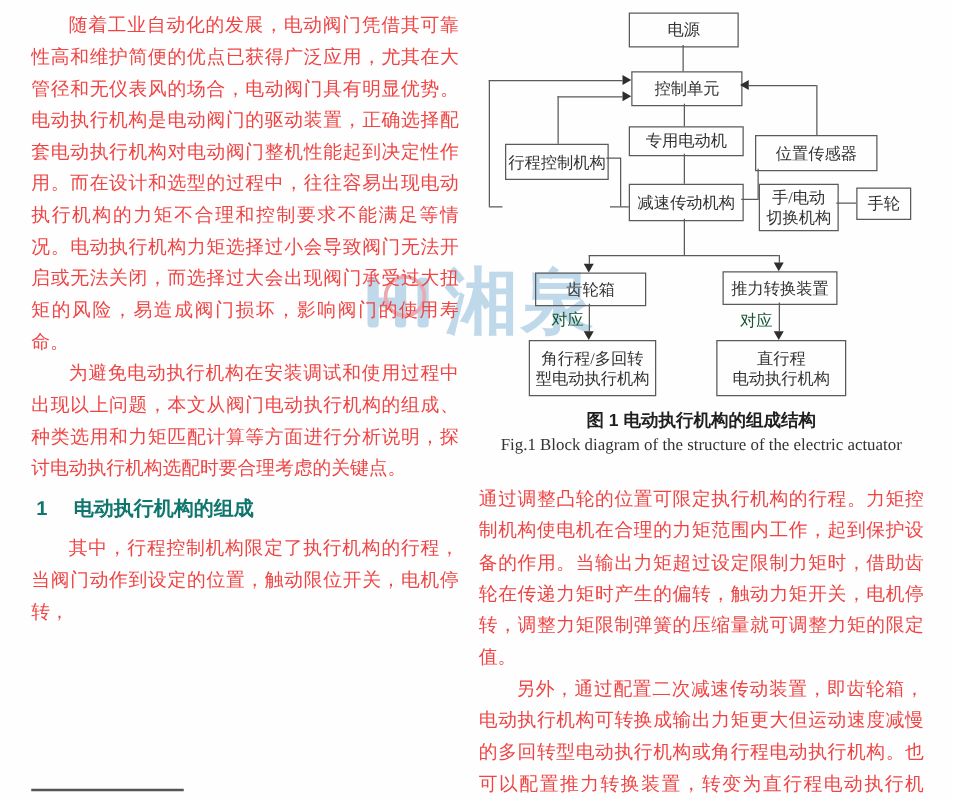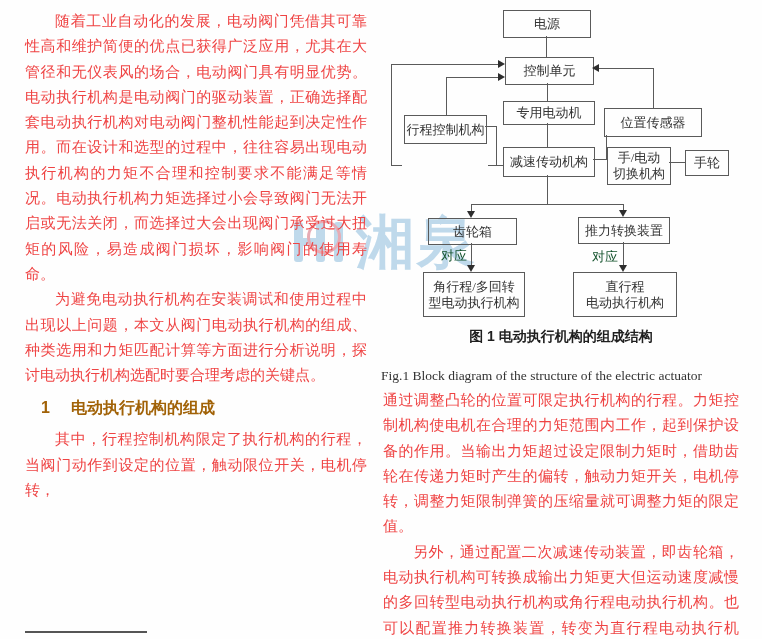--- a/index.html
+++ b/index.html
@@ -8,22 +8,22 @@
     background:#fefefe; color:#3a3a3a;
     font-family:"Liberation Serif","DejaVu Serif",serif;
   }
   
   .text-col p { margin:0; text-align:justify; font-size:15px; line-height:25.3px; color:#ef4444; }
   .text-col p.indent { text-indent:2em; }
   .left-col  { position:absolute; left:25px;  top:9px;   width:342px; z-index:2; }
   .right-col-text { position:absolute; left:383px; top:388px; width:356px; z-index:2; }
   .section-heading {
     font-family:"Liberation Sans","DejaVu Sans",sans-serif;
-    font-weight:bold; font-size:16px; color:#a16207;
-    margin:10px 0 9px 16px; line-height:20px;
+    font-weight:bold; font-size:16px; color:#0f766e;
+    margin:10px 0 9px 4px; line-height:20px;
   }
   .section-heading .num { display:inline-block; min-width:30px; }
   
   .diagram { position:absolute; left:381px; top:8px; width:360px; height:372px; z-index:2; }
   .dbox {
     position:absolute; border:1px solid #5a5a5a; background:transparent;
     display:flex; flex-direction:column; align-items:center; justify-content:center;
     font-size:13px; line-height:16px; color:#333; text-align:center;
   }
   .hl { position:absolute; height:1px; background:#5a5a5a; }
@@ -31,21 +31,21 @@
   .ar { position:absolute; width:0; height:0; }
   .ar.r { border-top:4px solid transparent; border-bottom:4px solid transparent; border-left:7px solid #2e2e2e; }
   .ar.l { border-top:4px solid transparent; border-bottom:4px solid transparent; border-right:7px solid #2e2e2e; }
   .ar.d { border-left:4px solid transparent; border-right:4px solid transparent; border-top:7px solid #2e2e2e; }
   .dlabel { position:absolute; font-size:13px; color:#14532d; }
   .fig-cap-cn {
     position:absolute; top:320px; left:0; width:100%; text-align:center;
     font-family:"Liberation Sans","DejaVu Sans",sans-serif; font-weight:bold;
     font-size:14px; color:#1f1f1f;
   }
-  .fig-cap-en { position:absolute; top:360px; left:0; width:100%; font-size:13.5px; color:#333; }
+  .fig-cap-en { position:absolute; top:340px; left:0; width:100%; text-align:center; font-size:13.5px; color:#333; }
   
   .watermark {
     position:absolute; left:294px; top:218px; z-index:1; display:flex; align-items:center;
     pointer-events:none; opacity:.9;
   }
   .wm-logo { position:relative; width:58px; height:48px; margin-right:4px; }
   .wm-bar  { position:absolute; background:#b9d6ea; border-radius:3px; }
   .wm-circle { position:absolute; width:28px; height:28px; border:3px solid #e6a3ac; border-radius:50%; left:13px; top:2px; background:transparent; }
   .wm-text {
     font-family:"Liberation Sans","DejaVu Sans",sans-serif; font-weight:bold;

